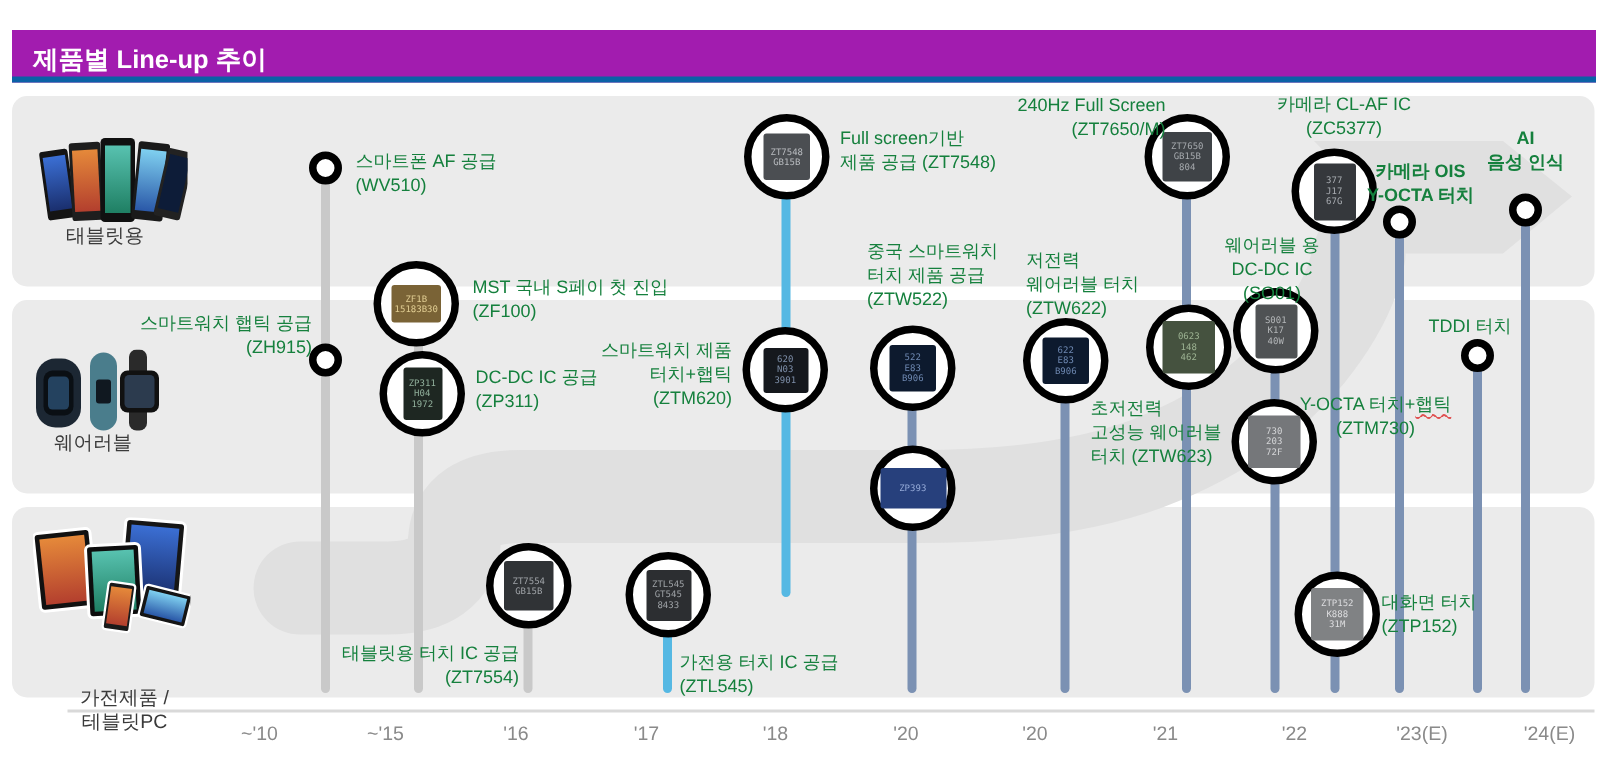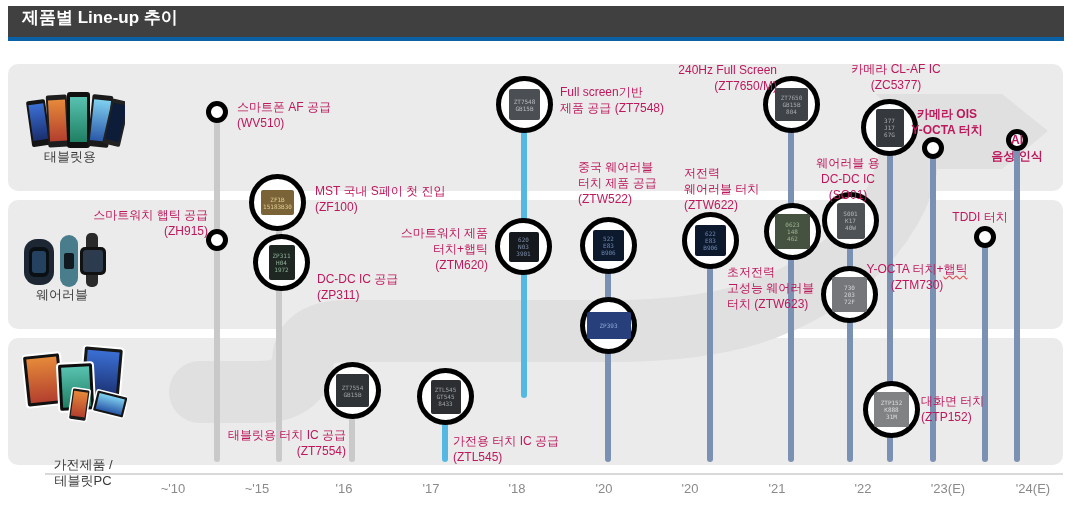--- a/index.html
+++ b/index.html
@@ -1,41 +1,41 @@
 <!DOCTYPE html>
 <html><head>
 <meta charset="utf-8">
 <style>
   html,body{margin:0;padding:0;background:#fff;}
   #stage{position:relative;width:1073px;height:506px;background:#fff;overflow:hidden;
          font-family:"Liberation Sans","DejaVu Sans",sans-serif;}
   
-  .titlebar{position:absolute;left:8px;top:6px;width:1056px;height:31px;background:#404040;
-            border-bottom:4px solid #0b61a6;display:flex;align-items:flex-start;}
+  .titlebar{position:absolute;left:8px;top:20px;width:1056px;height:31px;background:#a21caf;
+            border-bottom:4px solid #0b61a6;display:flex;align-items:flex-end;}
   .titlebar .t{color:#fff;font-size:17px;font-weight:bold;padding-left:14px;letter-spacing:0;}
   
   .band{position:absolute;left:8px;width:1055px;background:#ebebeb;border-radius:10px;}
   
   #ribbon{position:absolute;left:0;top:0;pointer-events:none;}
   
   .vline{position:absolute;width:6px;border-radius:3px;}
   .vl-gray{background:#c9c9c9;}
   .vl-blue{background:#55b8e3;}
   .vl-steel{background:#7b91b3;}
   
   .mk{position:absolute;background:#fff;border-radius:50%;display:flex;align-items:center;justify-content:center;box-sizing:border-box;}
   .mk.big{width:57px;height:57px;border:5px solid;}
   .mk.small{width:22px;height:22px;border:5px solid;}
   .rg-gray{border-color:#a9a9a9;}
   .rg-blue{border-color:#1d9fd6;}
   .rg-navy{border-color:#16335f;}
   .chip{border-radius:2px;display:flex;align-items:center;justify-content:center;text-align:center;
         font-family:"DejaVu Sans Mono",monospace;font-size:6px;line-height:7px;white-space:pre-line;overflow:hidden;}
   
-  .lbl{position:absolute;color:#be185d;font-size:12px;line-height:16px;white-space:nowrap;}
+  .lbl{position:absolute;color:#15803d;font-size:12px;line-height:16px;white-space:nowrap;}
   .lbl.r{text-align:right;}
   .lbl.c{text-align:center;}
   .lbl.b{font-weight:bold;}
   .lbl.sb{font-weight:600;}
   .sq{text-decoration:underline;text-decoration-style:wavy;text-decoration-color:#e05252;text-underline-offset:2px;}
   
   .cat{position:absolute;color:#3a3a3a;font-size:13px;line-height:16px;text-align:center;}
   
   .axis{position:absolute;left:45px;top:473px;width:1018px;height:2px;background:#d9d9d9;}
   .year{position:absolute;top:481px;width:64px;text-align:center;color:#8a8a8a;font-size:13px;}
@@ -167,39 +167,39 @@
       <div>(ZT7650/M)</div>
   </div>
   <div class="lbl c" style="left:834px;top:61px;width:124px;">
     <div>카메라 CL-AF  IC</div>
       <div>(ZC5377)</div>
   </div>
   <div class="lbl c b" style="left:897px;top:106px;width:100px;">
     <div>카메라 OIS</div>
       <div>Y-OCTA 터치</div>
   </div>
-  <div class="lbl c sb" style="left:967px;top:84px;width:100px;margin-top:48px;">
+  <div class="lbl c sb" style="left:967px;top:84px;width:100px;">
     <div>AI</div>
       <div>음성 인식</div>
   </div>
   <div class="lbl r" style="left:60px;top:207px;width:148px;">
     <div>스마트워치 햅틱 공급</div>
       <div>(ZH915)</div>
   </div>
-  <div class="lbl" style="left:317px;top:243px;margin-top:28px;">
+  <div class="lbl" style="left:317px;top:243px;">
     <div>DC-DC IC 공급</div>
       <div>(ZP311)</div>
   </div>
   <div class="lbl r" style="left:368px;top:225px;width:120px;">
     <div>스마트워치 제품</div>
       <div>터치+햅틱</div>
       <div>(ZTM620)</div>
   </div>
   <div class="lbl" style="left:578px;top:159px;">
-    <div>중국 웨어러블</div>
+    <div>중국 스마트워치</div>
       <div>터치 제품 공급</div>
       <div>(ZTW522)</div>
   </div>
   <div class="lbl" style="left:684px;top:165px;">
     <div>저전력</div>
       <div>웨어러블 터치</div>
       <div>(ZTW622)</div>
   </div>
   <div class="lbl" style="left:727px;top:264px;">
     <div>초저전력</div>

